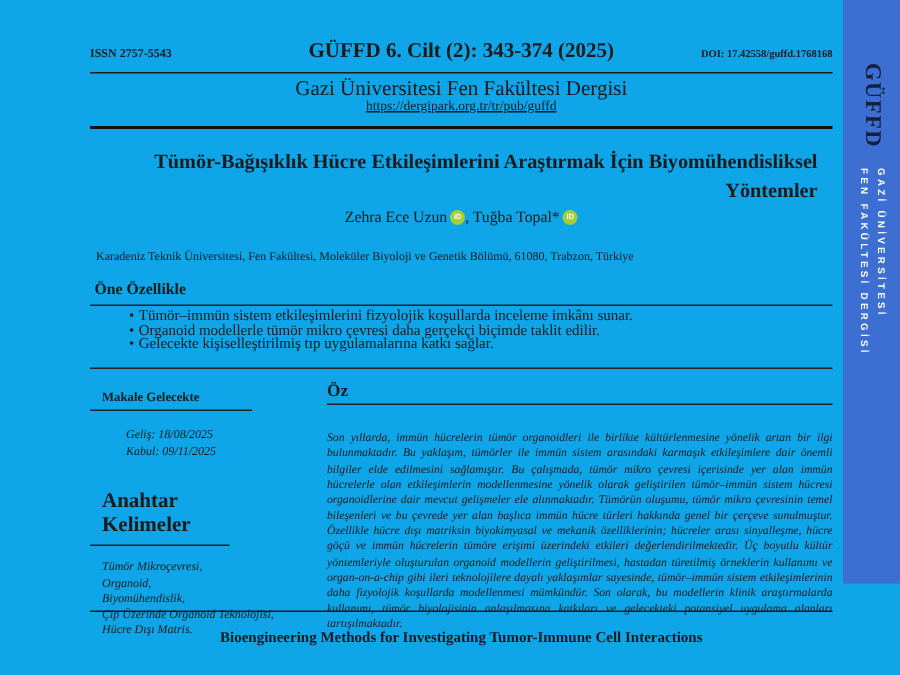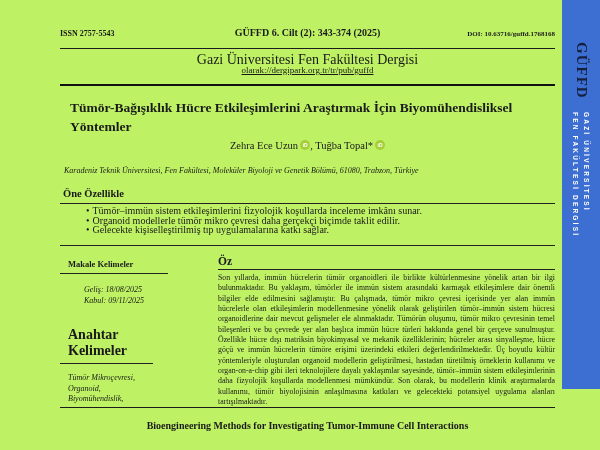--- a/index.html
+++ b/index.html
@@ -1,37 +1,37 @@
 <!DOCTYPE html>
 <html><head>
 <meta charset="utf-8">
 <style>
   html,body{margin:0;padding:0;background:#e9e9e9;}
-  .page{position:relative;width:600px;height:450px;background:#bef264;overflow:hidden;
+  .page{position:relative;width:600px;height:450px;background:#0ea5e9;overflow:hidden;
         font-family:"Liberation Serif", serif;color:#1a1a1a;}
 
   
   .hdr-row{position:absolute;left:60px;top:27px;width:495px;display:flex;align-items:baseline;}
   .issn{flex:1;font-weight:bold;font-size:8px;text-align:left;}
-  .issue{font-weight:bold;font-size:10px;text-align:center;white-space:nowrap;}
+  .issue{font-weight:bold;font-size:14px;text-align:center;white-space:nowrap;}
   .doi{flex:1;font-weight:bold;font-size:7px;text-align:right;}
   .rule1{position:absolute;left:60px;top:48px;width:495px;border-top:1.6px solid #1c1c1c;}
   .jname{position:absolute;left:60px;top:52px;width:495px;text-align:center;font-size:14px;}
   .jurl{position:absolute;left:60px;top:65px;width:495px;text-align:center;font-size:9px;}
   .jurl a{color:#1a1a1a;text-decoration:underline;cursor:pointer;}
   .rule2{position:absolute;left:60px;top:84px;width:495px;border-top:2.6px solid #111;}
 
   
-  .title-tr{position:absolute;left:70px;top:98px;width:475px;text-align:left;
+  .title-tr{position:absolute;left:70px;top:98px;width:475px;text-align:right;
             font-weight:bold;font-size:13.5px;line-height:19px;}
   .authors{position:absolute;left:60px;top:140px;width:495px;text-align:center;font-size:10.5px;}
   .orcid{display:inline-block;width:10px;height:10px;border-radius:50%;background:#A6CE39;
          color:#fff;font-family:"Liberation Sans",sans-serif;font-size:5px;font-weight:bold;
          line-height:10px;text-align:center;vertical-align:2px;margin-left:2px;cursor:pointer;}
-  .affil{position:absolute;left:64px;top:166px;width:491px;font-style:italic;font-size:8px;}
+  .affil{position:absolute;left:64px;top:166px;width:491px;font-size:8px;}
 
   
   .hl-head{position:absolute;left:63px;top:188px;font-weight:bold;font-size:10.5px;}
   .hl-rule-top{position:absolute;left:60px;top:203px;width:495px;border-top:1.1px solid #222;}
   .hl-list{position:absolute;left:70px;top:190px;width:480px;list-style:none;margin:16px;padding:0;
            font-size:10px;line-height:9.6px;}
   .hl-list li .bullet{margin-right:3px;}
   .hl-rule-bot{position:absolute;left:60px;top:245px;width:495px;border-top:1.1px solid #222;}
 
   
@@ -40,21 +40,21 @@
   .info-rule{border-top:1.2px solid #222;margin-top:4px;width:100%;}
   .info-dates{margin-top:10px;padding-left:8px;font-style:italic;font-size:8px;line-height:11px;margin-left:16px;}
   .kw-head{font-weight:bold;font-size:14px;padding-left:8px;margin-top:21px;}
   .kw-rule{border-top:1.2px solid #222;margin-top:4px;width:86%;}
   .kw-list{margin-top:9px;padding-left:8px;font-style:italic;font-size:8px;line-height:10.6px;width:130px;font-family:Liberation Serif, serif;}
 
   
   .abs-col{position:absolute;left:218px;top:255px;width:337px;}
   .abs-head{font-weight:bold;font-size:11.5px;}
   .abs-rule{border-top:1.3px solid #222;margin-top:2px;}
-  .abs-text{margin-top:3px;font-size:7.8px;line-height:10.35px;text-align:justify;}
+  .abs-text{margin-top:17px;font-style:italic;font-size:7.8px;line-height:10.35px;text-align:justify;}
 
   
   .bot-rule{position:absolute;left:60px;top:407px;width:495px;border-top:1.6px solid #1c1c1c;}
   .title-en{position:absolute;left:60px;top:420px;width:495px;text-align:center;
             font-weight:bold;font-size:10px;}
 
   
   .sidebar{position:absolute;left:562px;top:0;width:38px;height:389px;background:#3D6FD2;}
   .guffd-vert{position:absolute;top:42px;left:50%;transform:translateX(-50%);
               writing-mode:vertical-rl;font-family:"Liberation Serif",serif;font-weight:bold;
@@ -66,25 +66,25 @@
   .jv2{left:10px;}
 </style>
 </head>
 <body>
 
 <div class="page">
 
   <div class="hdr-row">
     <span class="issn">ISSN 2757-5543</span>
     <span class="issue">GÜFFD 6. Cilt (2): 343-374 (2025)</span>
-    <span class="doi">DOI: 10.63716/guffd.1768168</span>
+    <span class="doi">DOI: 17.42558/guffd.1768168</span>
   </div>
   <div class="rule1"></div>
   <div class="jname">Gazi Üniversitesi Fen Fakültesi Dergisi</div>
-  <div class="jurl"><a>olarak://dergipark.org.tr/tr/pub/guffd</a></div>
+  <div class="jurl"><a>https://dergipark.org.tr/tr/pub/guffd</a></div>
   <div class="rule2"></div>
 
   <div class="title-tr">Tümör-Bağışıklık Hücre Etkileşimlerini Araştırmak İçin Biyomühendisliksel Yöntemler</div>
   <div class="authors">
     <span>Zehra Ece Uzun</span><span class="orcid">iD</span><span>, </span><span>Tuğba Topal*</span><span class="orcid">iD</span>
   </div>
   <div class="affil">Karadeniz Teknik Üniversitesi, Fen Fakültesi, Moleküler Biyoloji ve Genetik Bölümü, 61080, Trabzon, Türkiye</div>
 
   <div class="hl-head">Öne Özellikle</div>
   <div class="hl-rule-top"></div>
@@ -93,37 +93,39 @@
       <li><span class="bullet">•</span><span>Tümör–immün sistem etkileşimlerini fizyolojik koşullarda inceleme imkânı sunar.</span></li>
 
       <li><span class="bullet">•</span><span>Organoid modellerle tümör mikro çevresi daha gerçekçi biçimde taklit edilir.</span></li>
 
 
       <li><span class="bullet">•</span><span>Gelecekte kişiselleştirilmiş tıp uygulamalarına katkı sağlar.</span></li>
     </ul>
   <div class="hl-rule-bot"></div>
 
   <div class="info-col">
-    <div class="info-head">Makale Kelimeler</div>
+    <div class="info-head">Makale Gelecekte</div>
     <div class="info-rule"></div>
     <div class="info-dates">
       <div>Geliş: 18/08/2025</div>
       <div>Kabul: 09/11/2025</div>
     </div>
     <div class="kw-head">Anahtar Kelimeler</div>
     <div class="kw-rule"></div>
     <div class="kw-list">
 
         <div>Tümör Mikroçevresi,</div>
 
         <div>Organoid,</div>
 
         <div>Biyomühendislik,</div>
 
+        <div>Çip Üzerinde Organoid Teknolojisi,</div>
 
+        <div>Hücre Dışı Matris.</div>
       </div>
   </div>
 
   <div class="abs-col">
     <div class="abs-head">Öz</div>
     <div class="abs-rule"></div>
     <div class="abs-text">Son yıllarda, immün hücrelerin tümör organoidleri ile birlikte kültürlenmesine yönelik artan bir ilgi bulunmaktadır. Bu yaklaşım, tümörler ile immün sistem arasındaki karmaşık etkileşimlere dair önemli bilgiler elde edilmesini sağlamıştır. Bu çalışmada, tümör mikro çevresi içerisinde yer alan immün hücrelerle olan etkileşimlerin modellenmesine yönelik olarak geliştirilen tümör–immün sistem hücresi organoidlerine dair mevcut gelişmeler ele alınmaktadır. Tümörün oluşumu, tümör mikro çevresinin temel bileşenleri ve bu çevrede yer alan başlıca immün hücre türleri hakkında genel bir çerçeve sunulmuştur. Özellikle hücre dışı matriksin biyokimyasal ve mekanik özelliklerinin; hücreler arası sinyalleşme, hücre göçü ve immün hücrelerin tümöre erişimi üzerindeki etkileri değerlendirilmektedir. Üç boyutlu kültür yöntemleriyle oluşturulan organoid modellerin geliştirilmesi, hastadan türetilmiş örneklerin kullanımı ve organ-on-a-chip gibi ileri teknolojilere dayalı yaklaşımlar sayesinde, tümör–immün sistem etkileşimlerinin daha fizyolojik koşullarda modellenmesi mümkündür. Son olarak, bu modellerin klinik araştırmalarda kullanımı, tümör biyolojisinin anlaşılmasına katkıları ve gelecekteki potansiyel uygulama alanları tartışılmaktadır.</div>
   </div>
 
   <div class="bot-rule"></div>

